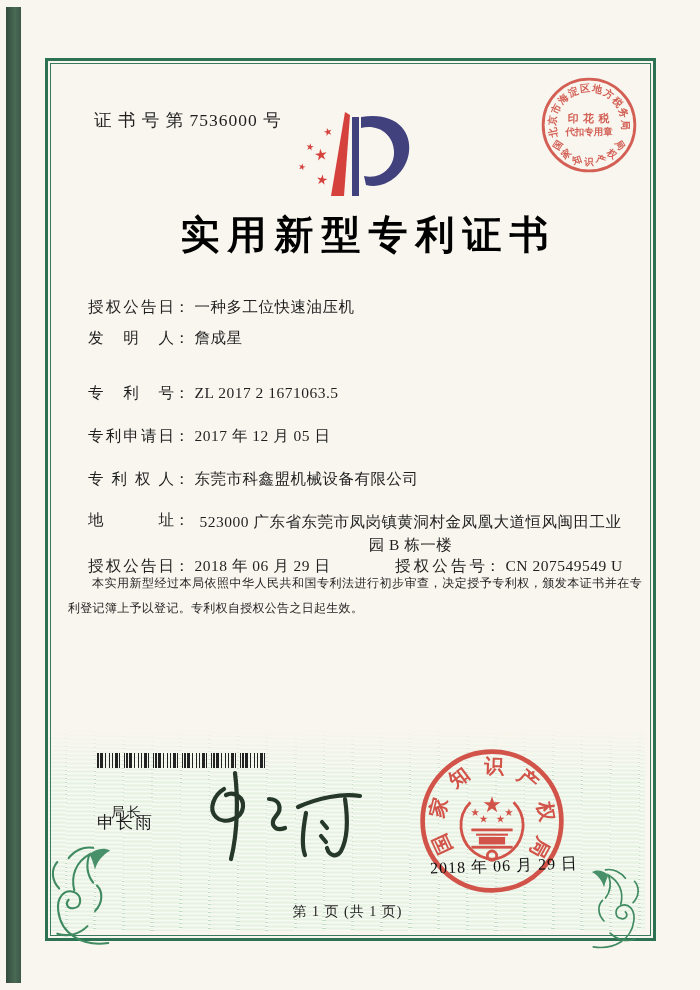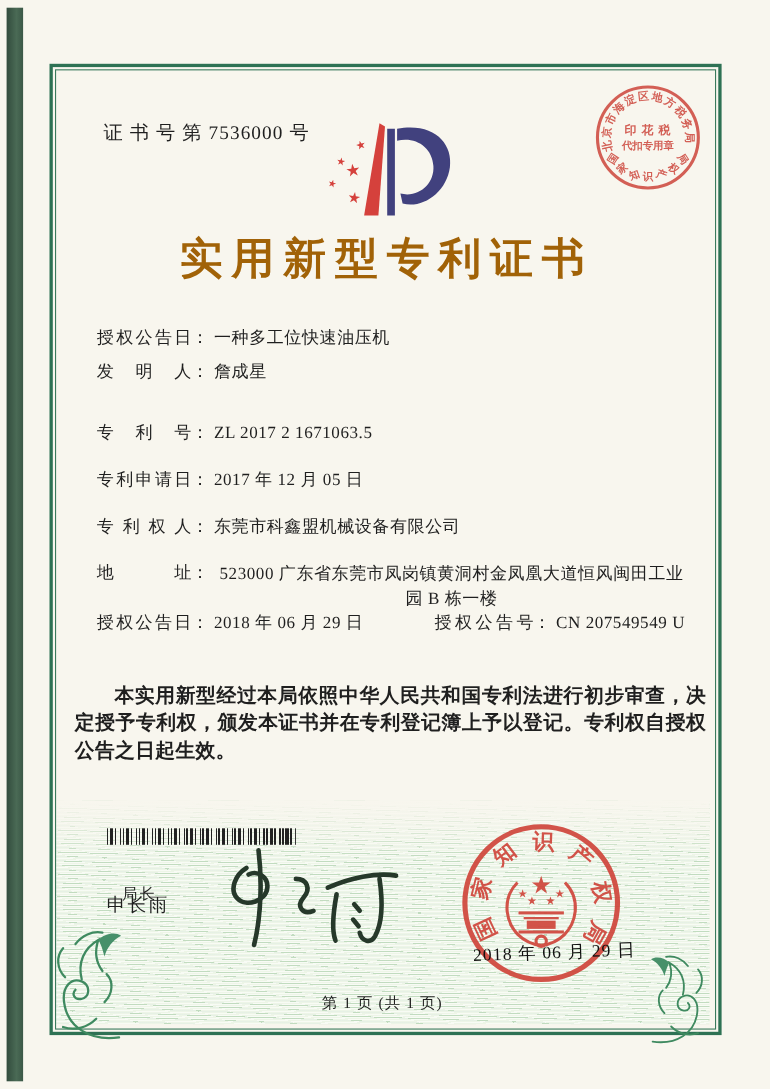--- a/index.html
+++ b/index.html
@@ -12,30 +12,30 @@
          border:3px solid #2e7254;z-index:2;pointer-events:none;}
   .frame-inner{position:absolute;inset:2px;border:1px solid #3a7a5c;}
   .green-zone{position:absolute;left:50px;top:728px;width:595px;height:203px;z-index:1;
       background-color:#edf5e7;
       background-image:repeating-linear-gradient(178deg,rgba(255,255,255,.6) 0 1px,rgba(0,0,0,0) 1px 2px),
                        repeating-linear-gradient(2deg,rgba(122,178,126,.38) 0 1px,rgba(0,0,0,0) 1px 4px);}
   .green-zone::before{content:"";position:absolute;left:0;top:0;right:0;height:52px;
       background:linear-gradient(#f8f6ee,rgba(248,246,238,0));}
   .abs{position:absolute;z-index:3;}
   .cert-no{left:67px;top:108px;font-size:17.5px;letter-spacing:1px;margin-left:27px;}
-  .title{left:45px;top:208px;width:605px;text-align:center;font-size:39px;font-weight:600;
-         letter-spacing:8px;text-indent:8px;color:#a16207;}
+  .title{left:62px;top:208px;width:605px;text-align:center;font-size:39px;font-weight:600;
+         letter-spacing:8px;text-indent:8px;color:#000000;}
   .row{left:88px;font-size:15.5px;white-space:nowrap;}
   .lbl{display:inline-block;width:86px;text-align:justify;text-align-last:justify;vertical-align:top;}
   .val{margin-left:5px;letter-spacing:.5px;text-align:center;}
   .val.addr{display:inline-block;width:432px;white-space:normal;line-height:23px;vertical-align:top;}
   .grant-right{left:395px;font-size:15.5px;white-space:nowrap;}
   .grant-right .lbl{width:90px;}
-  .body-text{left:68px;top:620px;width:574px;font-size:18px;line-height:25px;
-             text-align:justify;letter-spacing:.3px;font-weight:bold;}
+  .body-text{left:68px;top:571px;width:574px;font-size:12px;line-height:25px;
+             text-align:justify;letter-spacing:.3px;}
   .body-text p{margin:0;text-indent:2em;}
   .barcode{left:97px;top:753px;width:172px;height:15px;
       background:repeating-linear-gradient(90deg,#222 0 1.5px,transparent 1.5px 3px,
         #222 3px 6px,transparent 6px 7.5px,#222 7.5px 8.5px,transparent 8.5px 12px,
         #222 12px 13px,transparent 13px 14.5px);}
   .signer-title{left:111px;top:804px;font-size:14px;letter-spacing:2px;}
   .signer-name{left:97px;top:811px;font-size:17px;letter-spacing:2px;font-family:Liberation Serif, serif;}
   .seal-date{left:430px;top:856px;font-size:16px;letter-spacing:1px;color:#111;
              transform:rotate(-2deg);white-space:nowrap;}
   .footer{left:45px;top:903px;width:605px;text-align:center;font-size:14px;letter-spacing:1px;}

